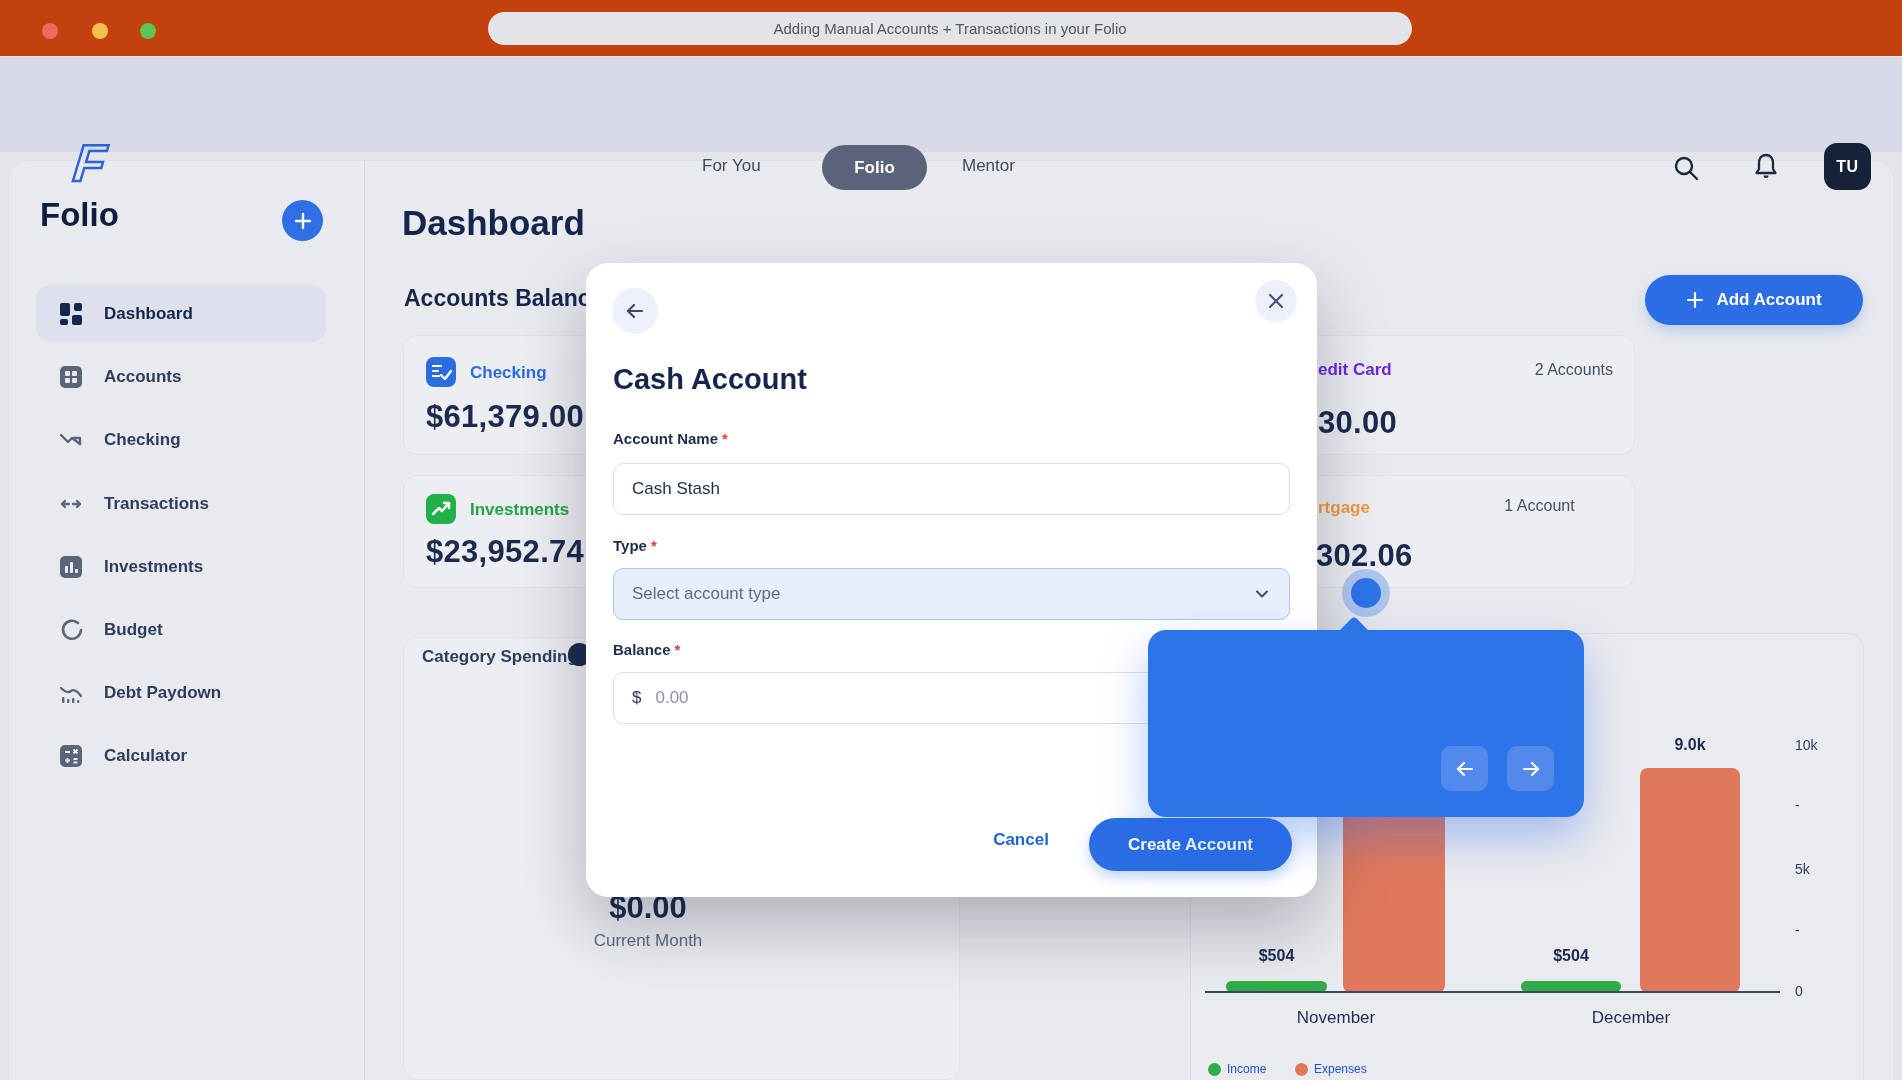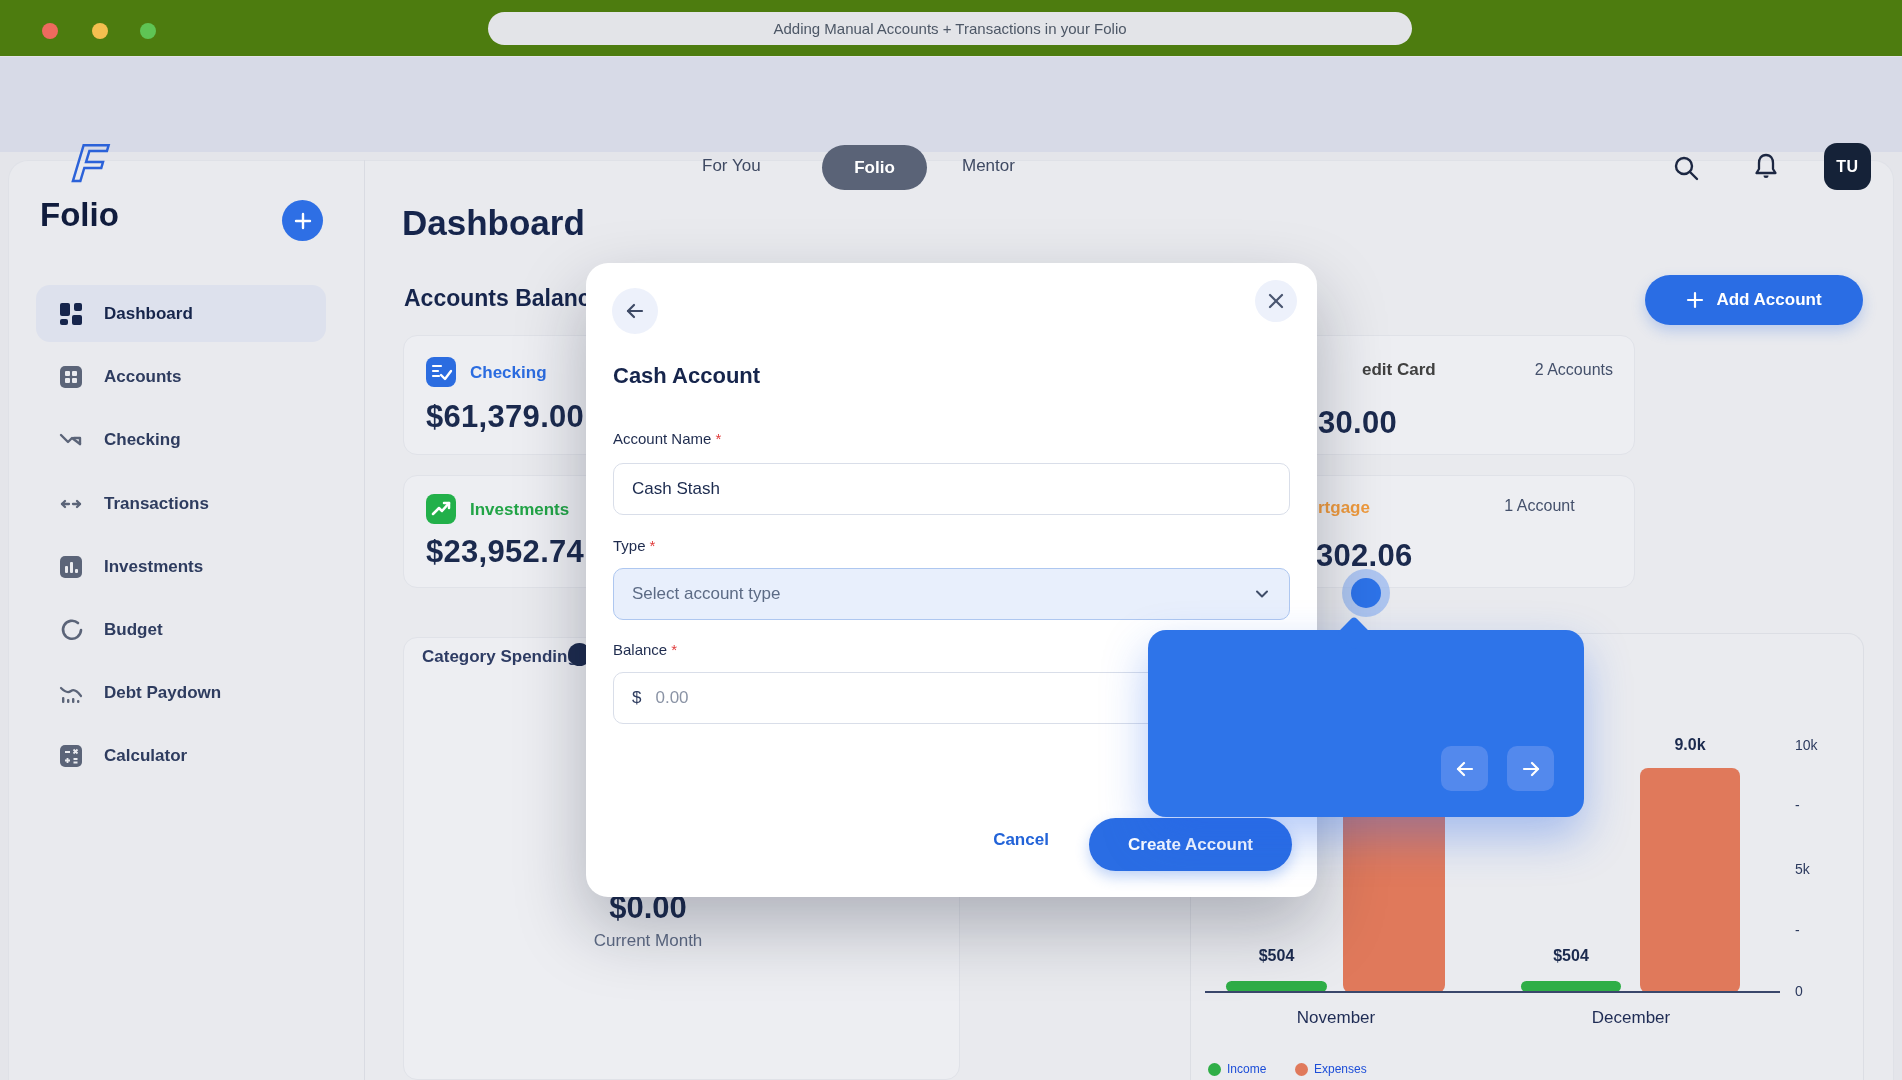--- a/index.html
+++ b/index.html
@@ -1,21 +1,21 @@
 <!DOCTYPE html>
 <html><head>
 <meta charset="utf-8">
 <style>
   * { margin:0; padding:0; box-sizing:border-box; }
   html,body { width:1902px; height:1080px; overflow:hidden; }
   body { font-family:"Liberation Sans", sans-serif; position:relative; background:#e4e5ea; }
   .abs { position:absolute; }
 
   
-  .titlebar { left:0; top:0; width:1902px; height:57px; background:#4d7c0f; border-bottom:1px solid #e3e4e8; z-index:3; }
+  .titlebar { left:0; top:0; width:1902px; height:57px; background:#c2410c; border-bottom:1px solid #e3e4e8; z-index:3; }
   .tlight { width:16px; height:16px; border-radius:50%; top:23px; }
   .tl-red { left:42px; background:#ee6a5e; }
   .tl-yellow { left:92px; background:#f4bf4f; }
   .tl-green { left:140px; background:#5fc454; }
   .title-pill { left:488px; top:12px; width:924px; height:33px; border-radius:17px; background:#e3e4e8;
     display:flex; align-items:center; justify-content:center; font-size:15px; color:#4d5766; }
 
   
   .navbar { left:0; top:57px; width:1902px; height:95px; background:#d7dae7; z-index:2; }
   .logo-f { left:74px; top:76px; font-size:52px; font-weight:800; font-style:italic;
@@ -88,22 +88,22 @@
   .dot-halo { left:1342px; top:569px; width:48px; height:48px; border-radius:50%; background:rgba(141,177,240,.65); z-index:6; }
   .dot-core { left:1351px; top:578px; width:30px; height:30px; border-radius:50%; background:#2d73e9; z-index:7; }
 
   
   .modal { left:586px; top:263px; width:731px; height:634px; background:#ffffff; border-radius:22px; z-index:10;
     box-shadow:0 30px 70px rgba(15,23,42,.28); }
   .modal-back { left:26px; top:25px; width:46px; height:46px; border-radius:50%; background:#edf1fb;
     display:flex; align-items:center; justify-content:center; cursor:pointer; }
   .modal-close { left:669px; top:17px; width:42px; height:42px; border-radius:50%; background:#edf1fb;
     display:flex; align-items:center; justify-content:center; cursor:pointer; }
-  .modal-title { left:27px; top:100px; font-size:22px; font-weight:800; color:#16254c; }
-  .field-label { left:27px; font-size:15px; font-weight:400; color:#1e2b4e; }
+  .modal-title { left:27px; top:100px; font-size:29px; font-weight:800; color:#16254c; }
+  .field-label { left:27px; font-size:15px; font-weight:700; color:#1e2b4e; }
   .req { color:#e03b3b; margin-left:4px; }
   .input { left:27px; width:677px; height:52px; background:#fff; border:1px solid #d9dee9; border-radius:10px;
     display:flex; align-items:center; font-size:17px; color:#1b2a4e; padding:0 18px; }
   .select { background:#e8effc; border:1px solid #aec7f0; color:#5c6b85; justify-content:space-between; cursor:pointer; }
   .balance-ph { color:#8a93a5; margin-left:14px; }
   .dollar { color:#2e3c5f; }
   .btn-cancel { left:395px; top:567px; width:80px; font-size:17px; font-weight:700; color:#2263d8; text-align:center; cursor:pointer; }
   .btn-create { left:503px; top:555px; width:203px; height:53px; border-radius:27px; background:#2a6de4; color:#fff;
     font-size:17px; font-weight:700; display:flex; align-items:center; justify-content:center; cursor:pointer;
     box-shadow:0 6px 14px rgba(42,109,228,.3); }
@@ -277,21 +277,21 @@
     <svg width="30" height="30" viewBox="0 0 30 30">
         <path d="M7 20 l6 -6 l3 3 l7 -8" fill="none" stroke="#fff" stroke-width="2.5" stroke-linecap="round" stroke-linejoin="round"></path>
         <polyline points="18,9 23,9 23,14" fill="none" stroke="#fff" stroke-width="2.5" stroke-linecap="round" stroke-linejoin="round"></polyline>
       </svg>
   </span>
   <span class="abs acct-label" style="left:66px; top:24px; color:#22a447;">Investments</span>
   <span class="abs acct-value" style="left:22px; top:58px;">$23,952.74</span>
 </div>
 
 <div class="abs card card-credit"></div>
-<span class="abs acct-label" style="left:1318px; top:360px; color:#404040; z-index:3;margin-left:44px;">edit Card</span>
+<span class="abs acct-label" style="left:1318px; top:360px; color:#6d28d9; z-index:3;">edit Card</span>
 <span class="abs count-label" style="left:1466px; top:361px; width:147px; text-align:right; z-index:3;">2 Accounts</span>
 <span class="abs acct-value" style="left:1318px; top:405px; z-index:3;">30.00</span>
 
 <div class="abs card card-mortgage"></div>
 <span class="abs acct-label" style="left:1318px; top:498px; color:#ef9a3d; z-index:3;">rtgage</span>
 <span class="abs count-label" style="left:1466px; top:497px; width:147px; text-align:center; z-index:3;">1 Account</span>
 <span class="abs acct-value" style="left:1316px; top:538px; z-index:3;">302.06</span>
 
 <div class="abs btn-add-account">
   <svg width="18" height="18" viewBox="0 0 18 18">

